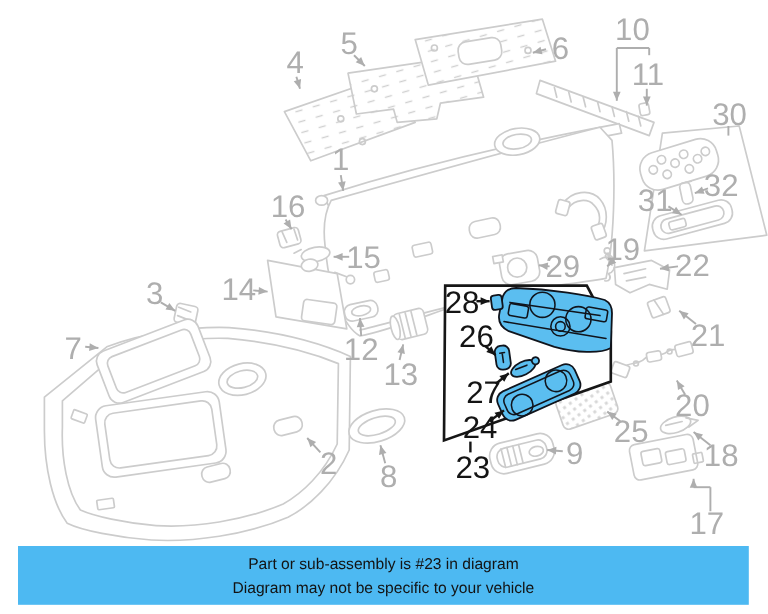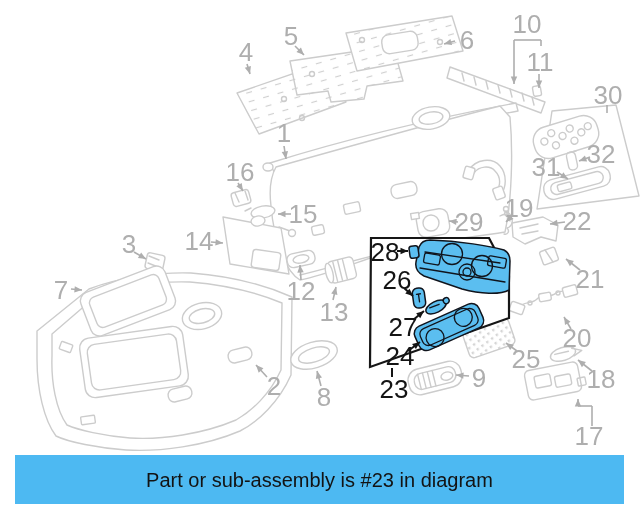--- a/index.html
+++ b/index.html
@@ -14,21 +14,21 @@
   .lnw{fill:#ffffff;stroke:var(--line);stroke-width:1.4;stroke-linejoin:round}
   .pd{fill:url(#padDash);stroke:var(--line);stroke-width:1.4;stroke-linejoin:round}
   .dots{fill:url(#dotGrid);stroke:var(--line);stroke-width:1.4}
   .hl{fill:var(--hl-fill);stroke:var(--hl-stroke);stroke-width:1.5;stroke-linejoin:round}
   .hls{fill:none;stroke:var(--hl-stroke);stroke-width:1.3;stroke-linecap:round}
   .box23{fill:#ffffff;stroke:var(--box);stroke-width:2.2;stroke-linejoin:miter}
   text.callout{font-family:"Liberation Sans",sans-serif;font-size:26px;}
   .banner{position:absolute;left:15px;top:455px;width:609px;height:49px;
           background:var(--banner-bg);color:var(--banner-fg);
           display:flex;flex-direction:column;align-items:center;justify-content:center;
-          text-align:center;font-size:20px;line-height:20px;}
+          text-align:center;font-size:13px;line-height:20px;}
 </style>
 </head>
 <body>
 
 <div class="stage">
 <svg width="640" height="512" viewBox="0 0 640 512">
   <defs>
     <pattern id="padDash" width="15" height="9" patternUnits="userSpaceOnUse" patternTransform="rotate(-16)">
       <rect width="15" height="9" fill="#ffffff"></rect>
       <path d="M1,4.5 h6" stroke="#cfcfcf" stroke-width="1.1"></path>
@@ -339,14 +339,15 @@
         <polygon points="424,311 416.16895932715187,313.2726200694789 420.22168118479834,318.2259467843801" fill="#141414"></polygon>
         <text x="403" y="336" text-anchor="middle" class="callout" fill="#141414">27</text>
         <line x1="397" y1="251" x2="408" y2="251" stroke="#141414" stroke-width="2"></line>
         <polygon points="408,251 400.5,247.8 400.5,254.2" fill="#141414"></polygon>
         <text x="385" y="261" text-anchor="middle" class="callout" fill="#141414">28</text>
       </g>
 </svg>
 
 <div class="banner">
   <div>Part or sub-assembly is #23 in diagram</div>
+  <div>Diagram may not be specific to your vehicle</div>
 </div>
 </div>
 
 </body></html>

